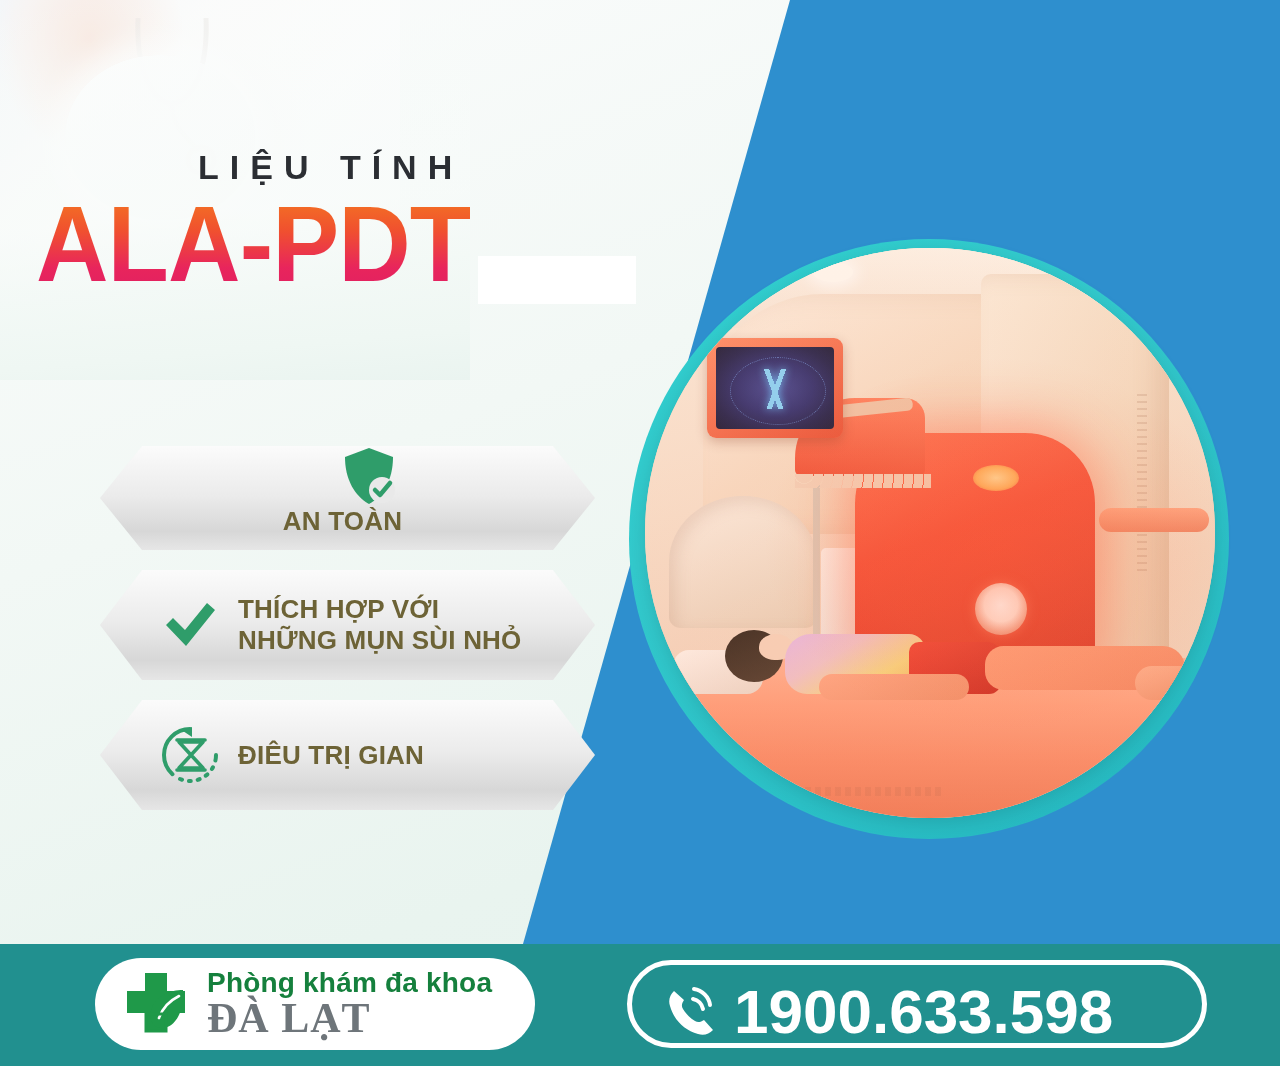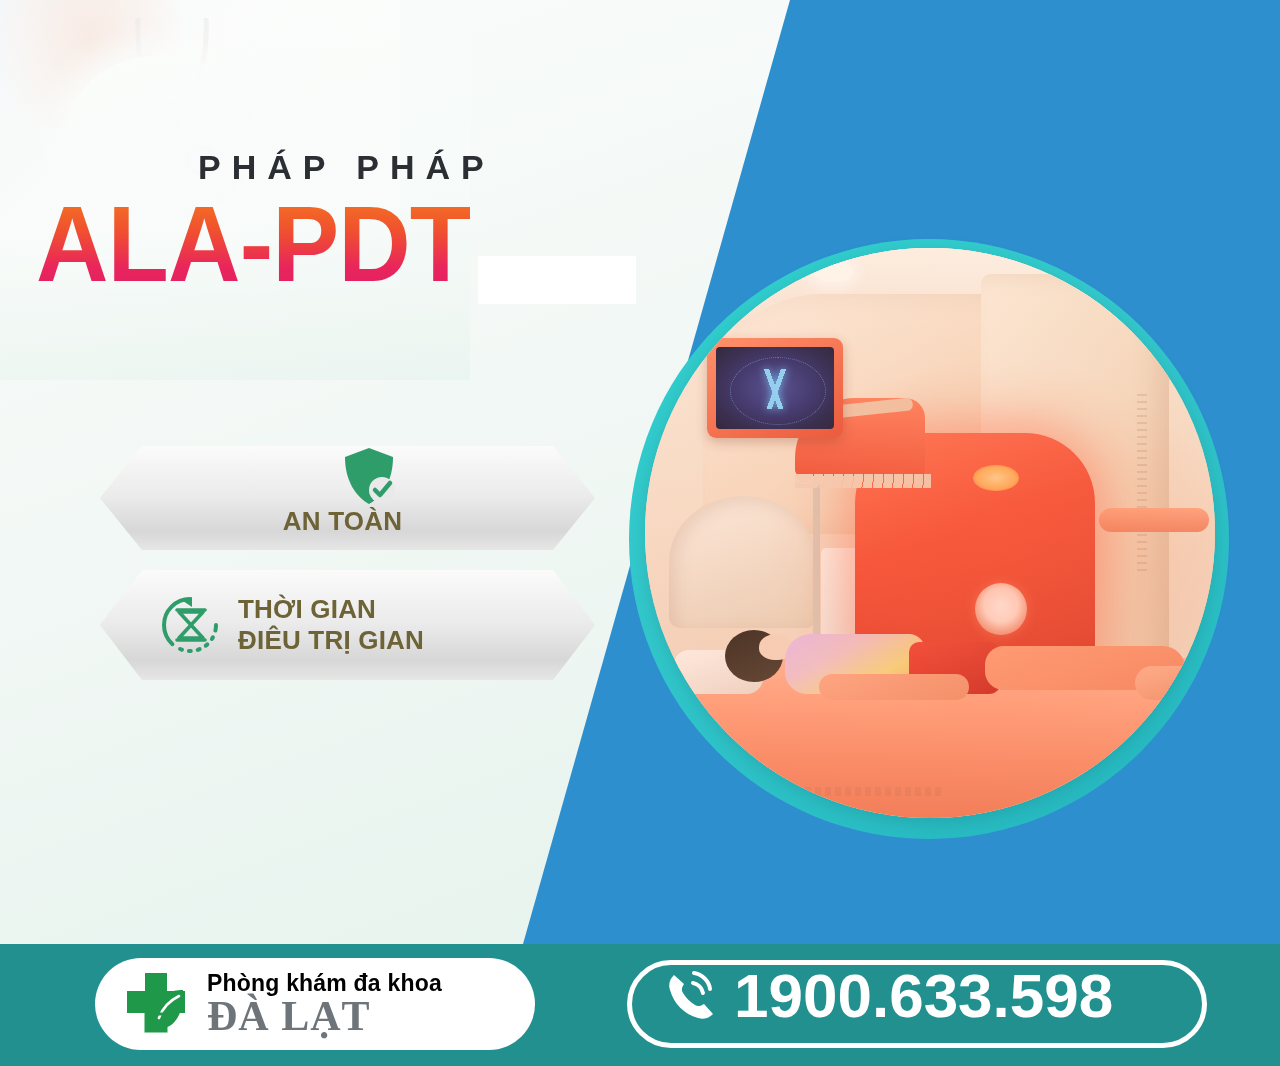--- a/index.html
+++ b/index.html
@@ -191,46 +191,46 @@
   
   .footer{
     position:absolute;left:0;bottom:0;width:1280px;height:122px;background:#21908f;
   }
   .clinic-pill{
     position:absolute;left:95px;top:14px;width:440px;height:92px;border-radius:46px;
     background:#ffffff;display:flex;align-items:center;
   }
   .clinic-logo{width:92px;min-width:92px;display:flex;align-items:center;justify-content:center;margin-left:14px;}
   .clinic-text{display:flex;flex-direction:column;justify-content:center;margin-left:6px;}
-  .clinic-sub{font-size:23px;color:#000000;font-weight:bold;line-height:1.05;letter-spacing:.2px;}
+  .clinic-sub{font-size:28px;color:#15803d;font-weight:bold;line-height:1.05;letter-spacing:.2px;}
   .clinic-name{font-size:42px;color:#6e757a;font-weight:bold;line-height:1.02;letter-spacing:1px;font-family:Liberation Serif, serif;}
   .phone-pill{
     position:absolute;left:627px;top:16px;width:580px;height:88px;border-radius:44px;
-    border:5px solid #ffffff;display:flex;align-items:flex-start;box-sizing:border-box;
+    border:5px solid #ffffff;display:flex;align-items:flex-end;box-sizing:border-box;
   }
   .phone-icon{width:86px;min-width:86px;display:flex;align-items:center;justify-content:center;margin-left:16px;}
   .phone-number{font-size:62px;font-weight:bold;color:#ffffff;letter-spacing:0px;line-height:1;}
 </style>
 </head>
 <body>
 
 <div id="banner">
 
   <div class="doc-photo">
     <svg class="stetho" viewBox="0 0 150 180">
       <path d="M40 10 C38 60 52 92 74 96 C96 92 110 60 108 10" fill="none" stroke="#d9d3cf" stroke-width="5"></path>
       <path d="M74 96 C74 122 92 130 100 144" fill="none" stroke="#d9d3cf" stroke-width="5"></path>
       <circle cx="103" cy="152" r="13" fill="none" stroke="#d4cdc8" stroke-width="5"></circle>
     </svg>
   </div>
   <div class="photo-fade"></div>
 
   <div class="blue-wedge"></div>
 
-  <div class="kicker">PHÁP PHÁP</div>
+  <div class="kicker">LIỆU TÍNH</div>
   <div class="headline">ALA-PDT</div>
   <div class="redaction"></div>
 
   <div class="photo-ring"></div>
   <div class="photo-circle">
     <div class="pc-room"></div>
     <div class="pc-ceiling"></div>
     <div class="pc-ceil-light"></div>
     <div class="pc-gantry"></div>
     <div class="pc-bore"></div>
@@ -274,34 +274,44 @@
           <path d="M28 2 L52 11 C52 34 42 50 28 58 C14 50 4 34 4 11 Z" fill="#2f9d6a"></path>
           <circle cx="41" cy="44" r="13" fill="#e9e9e9"></circle>
           <path d="M34 44 L39 49 L49 37" fill="none" stroke="#2f9d6a" stroke-width="4.5" stroke-linecap="round" stroke-linejoin="round"></path>
         </svg>
       </div>
       <div class="badge-label">
         <div>AN TOÀN</div>
       </div>
     </div>
 
+    <div class="badge badge-2">
+      <div class="badge-icon">
+        <svg width="60" height="56" viewBox="0 0 60 56">
+          <path d="M6 28 L13 21 L25 33 L47 6 L55 13 L26 49 Z" fill="#2f9d6a"></path>
+        </svg>
+      </div>
+      <div class="badge-label">
+        <div>THÍCH HỢP VỚI</div>
+        <div>NHỮNG MỤN SÙI NHỎ</div>
+      </div>
+    </div>
 
 
     <div class="badge badge-4">
       <div class="badge-icon">
         <svg width="62" height="62" viewBox="0 0 62 62">
           <path d="M31 5 A26 26 0 1 0 57 31" fill="none" stroke="#2f9d6a" stroke-width="4" stroke-linecap="round" stroke-dasharray="62 9 2 7 2 7 2 7 2 7 2 7"></path>
           <path d="M24 7 L33 3 L33 13 Z" fill="#2f9d6a"></path>
           <path d="M20 18 L44 18 L32 31 L44 44 L20 44 L32 31 Z" fill="none" stroke="#2f9d6a" stroke-width="3.6" stroke-linejoin="round"></path>
           <path d="M18 16 L46 16" stroke="#2f9d6a" stroke-width="3.6" stroke-linecap="round"></path>
           <path d="M18 46 L46 46" stroke="#2f9d6a" stroke-width="3.6" stroke-linecap="round"></path>
         </svg>
       </div>
       <div class="badge-label">
-        <div>THỜI GIAN</div>
         <div>ĐIÊU TRỊ GIAN</div>
       </div>
     </div>
 
   </div>
 
   <div class="footer">
 
     <div class="clinic-pill">
       <div class="clinic-logo">

